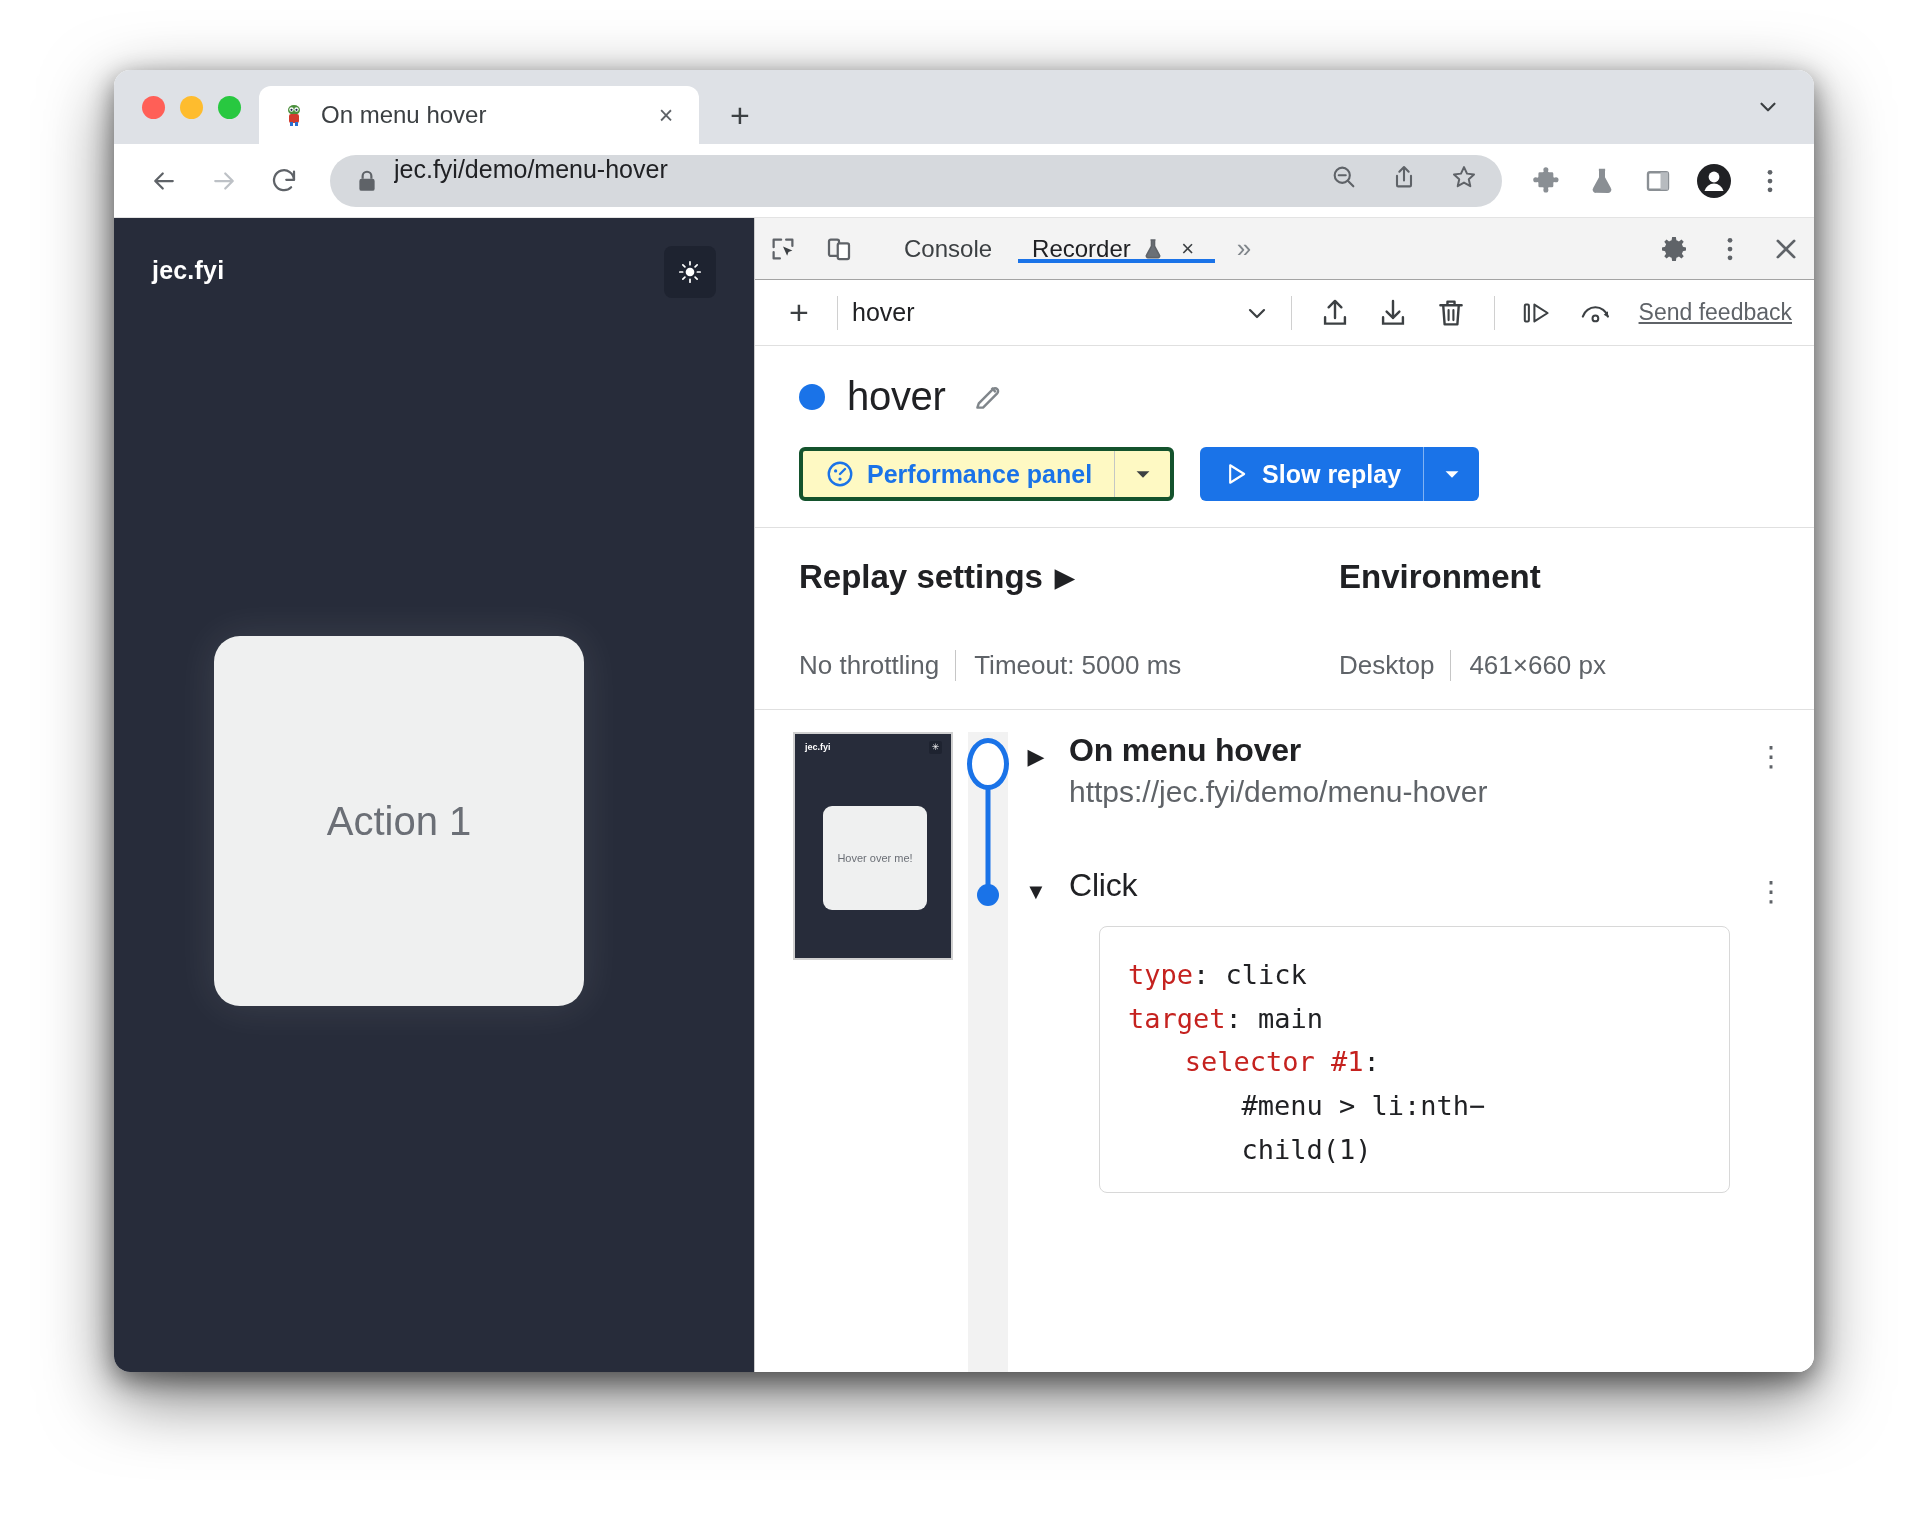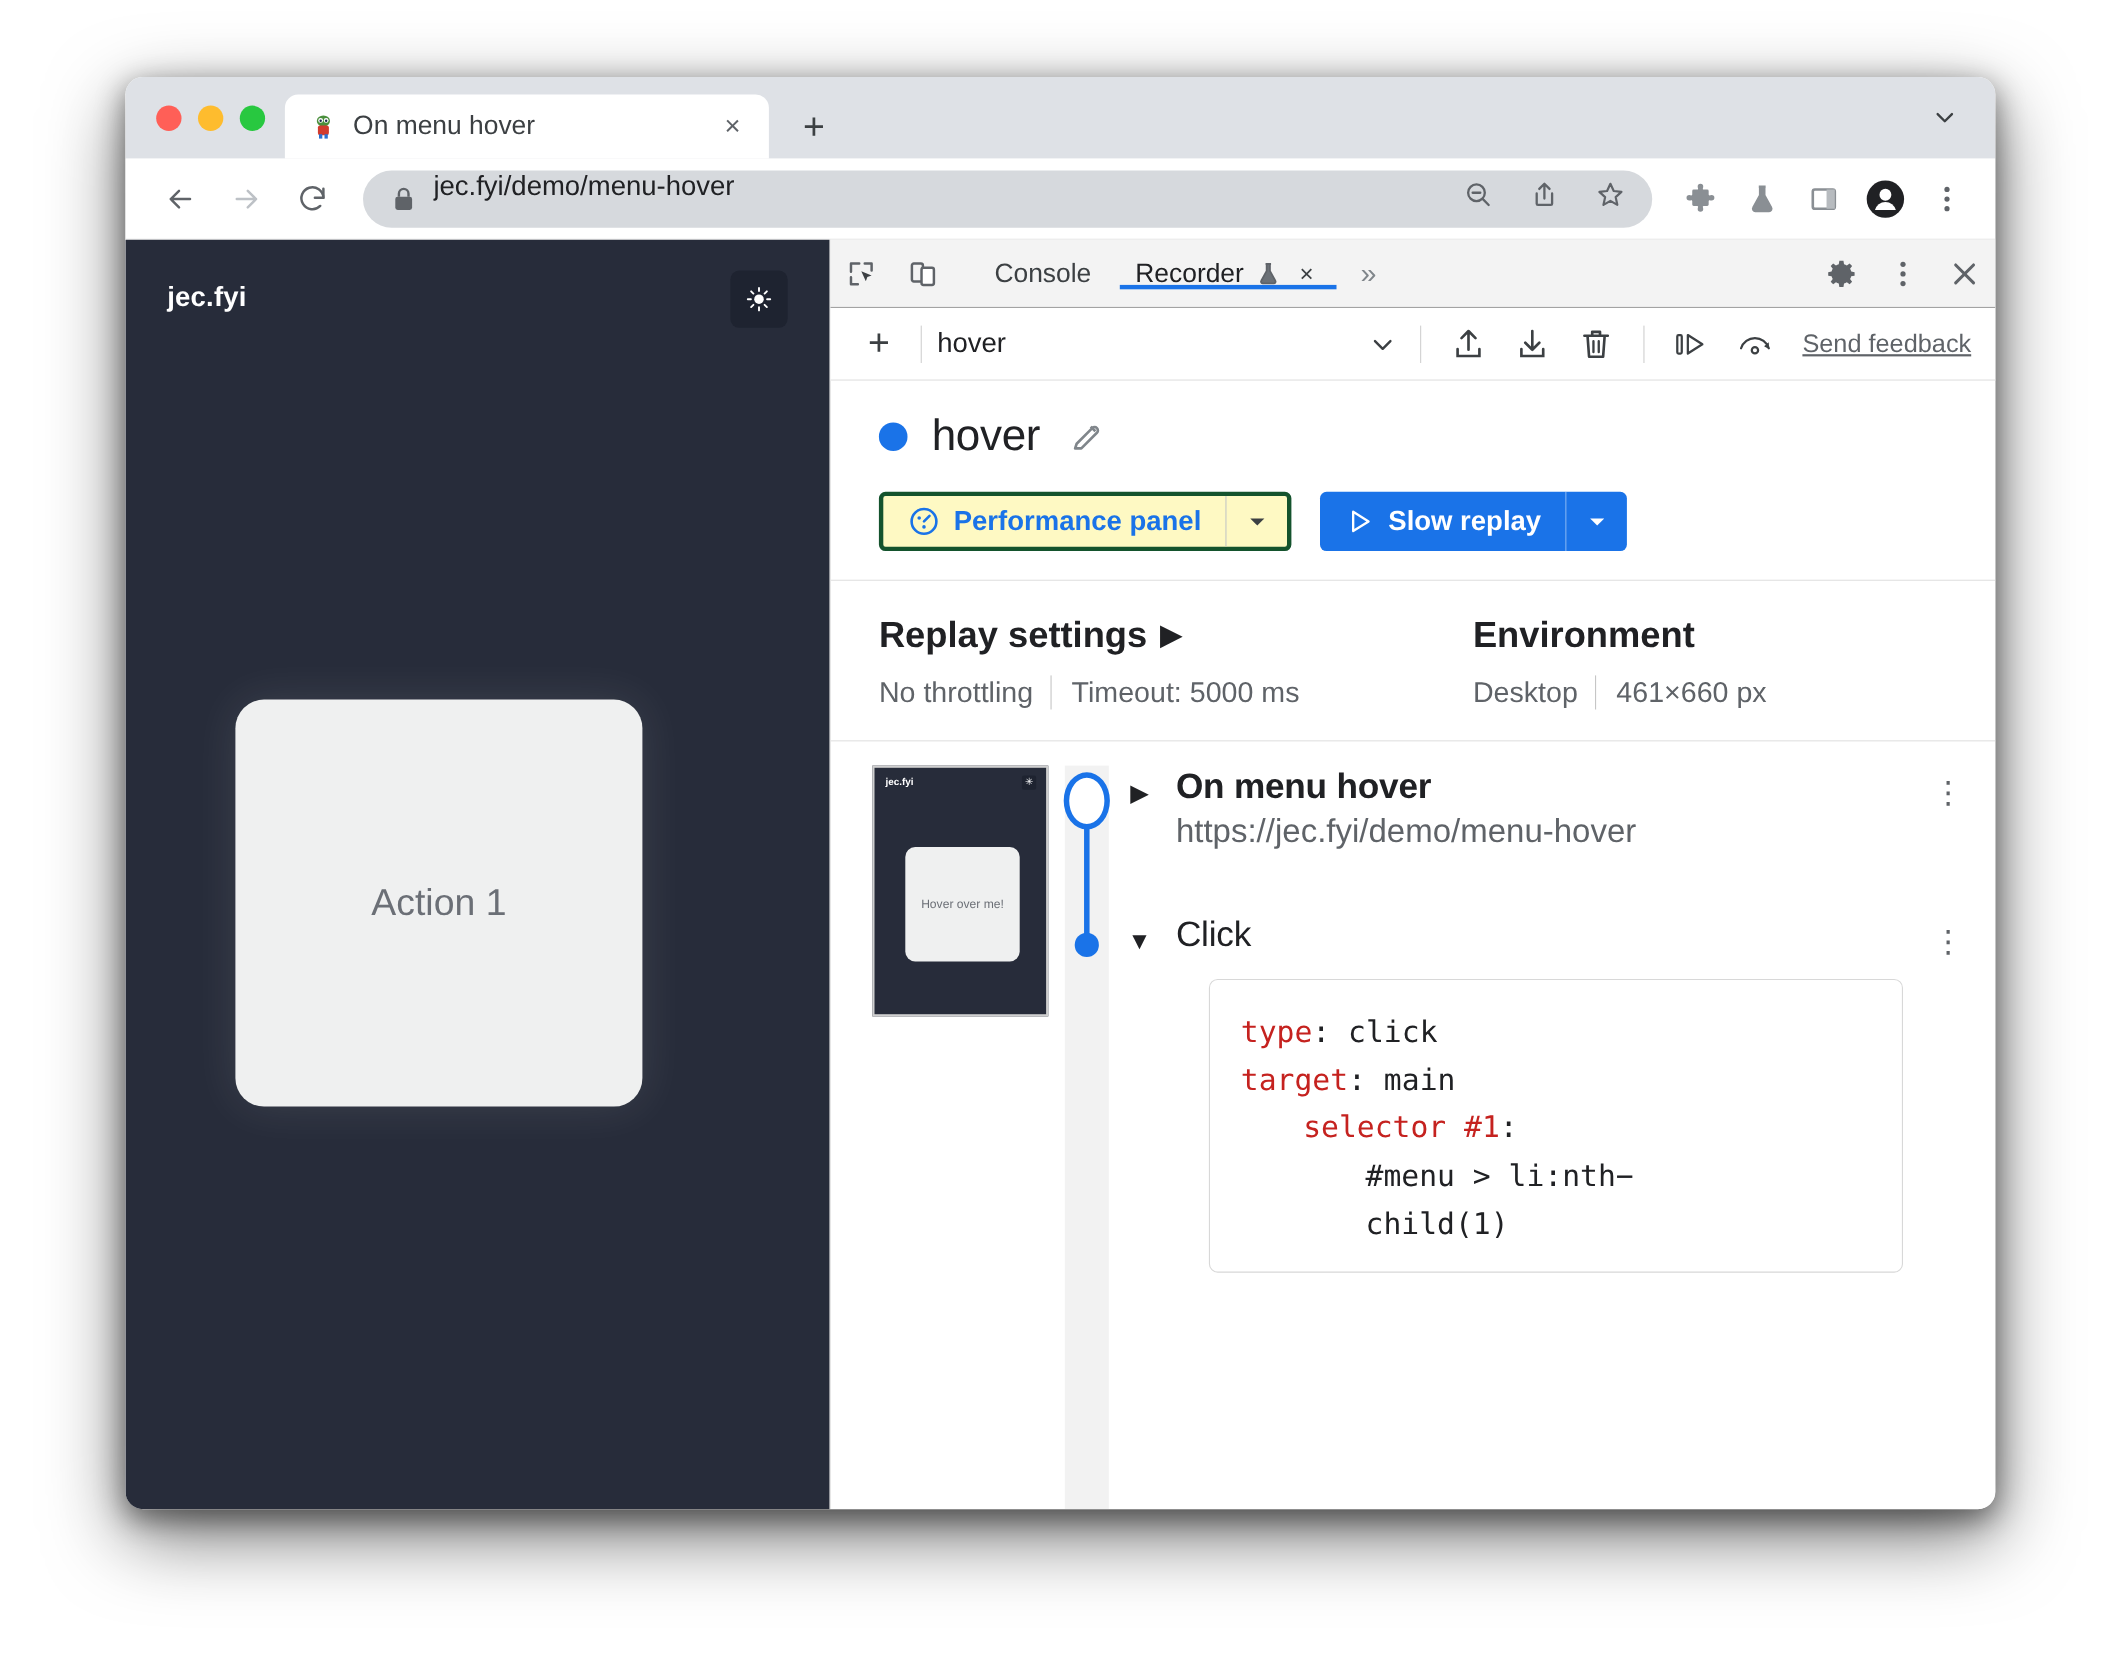--- a/index.html
+++ b/index.html
@@ -161,21 +161,21 @@
   .action-card {
     position: absolute;
     left: 100px; top: 418px;
     width: 370px; height: 370px;
     background: #eff0f0;
     border-radius: 26px;
     display: flex; align-items: center; justify-content: center;
     box-shadow: 0 0 42px rgba(255,255,255,0.10);
   }
   .action-card-label {
-    font-size: 34px; color: #6b6f76;
+    font-size: 40px; color: #6b6f76;
     font-weight: 400;
   }
 
   
   .devtools {
     flex: 1 1 auto;
     background: #ffffff;
     display: flex; flex-direction: column;
     border-left: 1px solid #cdcdcd;
     min-width: 0;
@@ -328,21 +328,21 @@
   .settings-col.first { width: 540px; }
   .settings-head {
     font-size: 33px; color: #202124; font-weight: 700;
     display: flex; align-items: center; gap: 12px;
   }
   .settings-sub {
     margin-top: 18px;
     display: flex; align-items: center;
     font-size: 26px; color: #5f6368;
   }
-  .settings-sub .piece { padding-right: 16px; }
+  .settings-sub .piece { padding-right: 16px; margin-top: 36px; }
   .settings-sub .piece + .piece {
     padding-left: 18px;
     border-left: 1px solid #c6c6c6;
   }
 
   
   .steps {
     flex: 1 1 auto;
     display: flex;
     padding: 22px 0 0 0;

